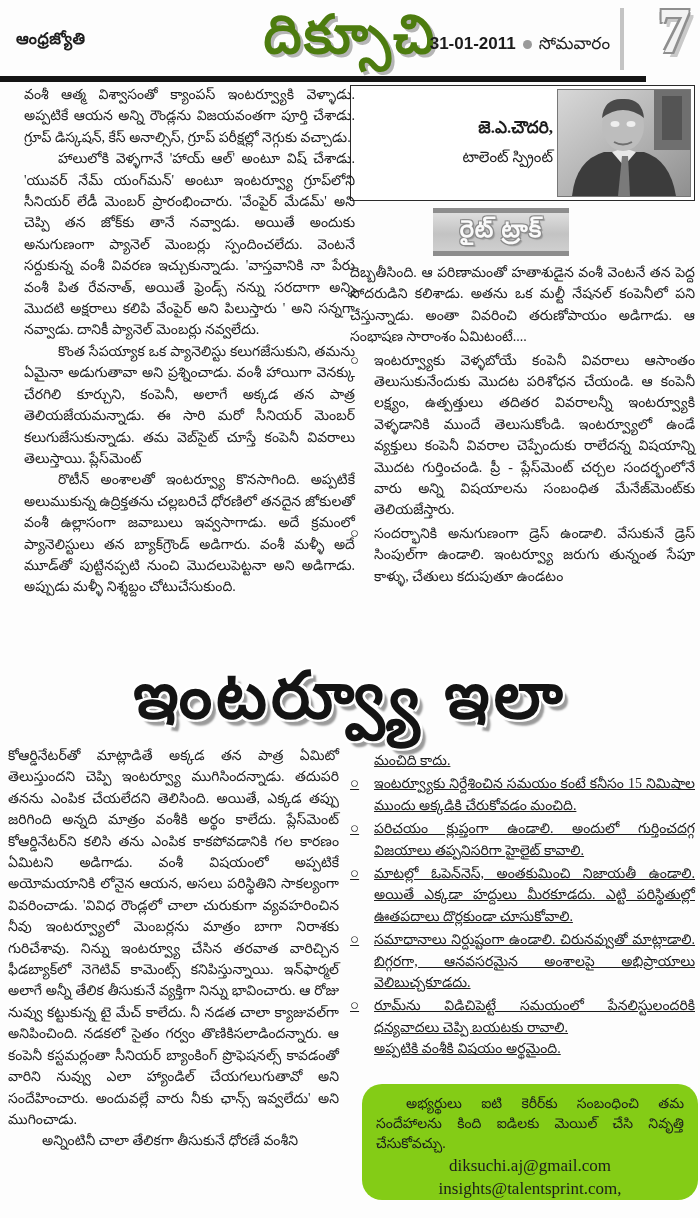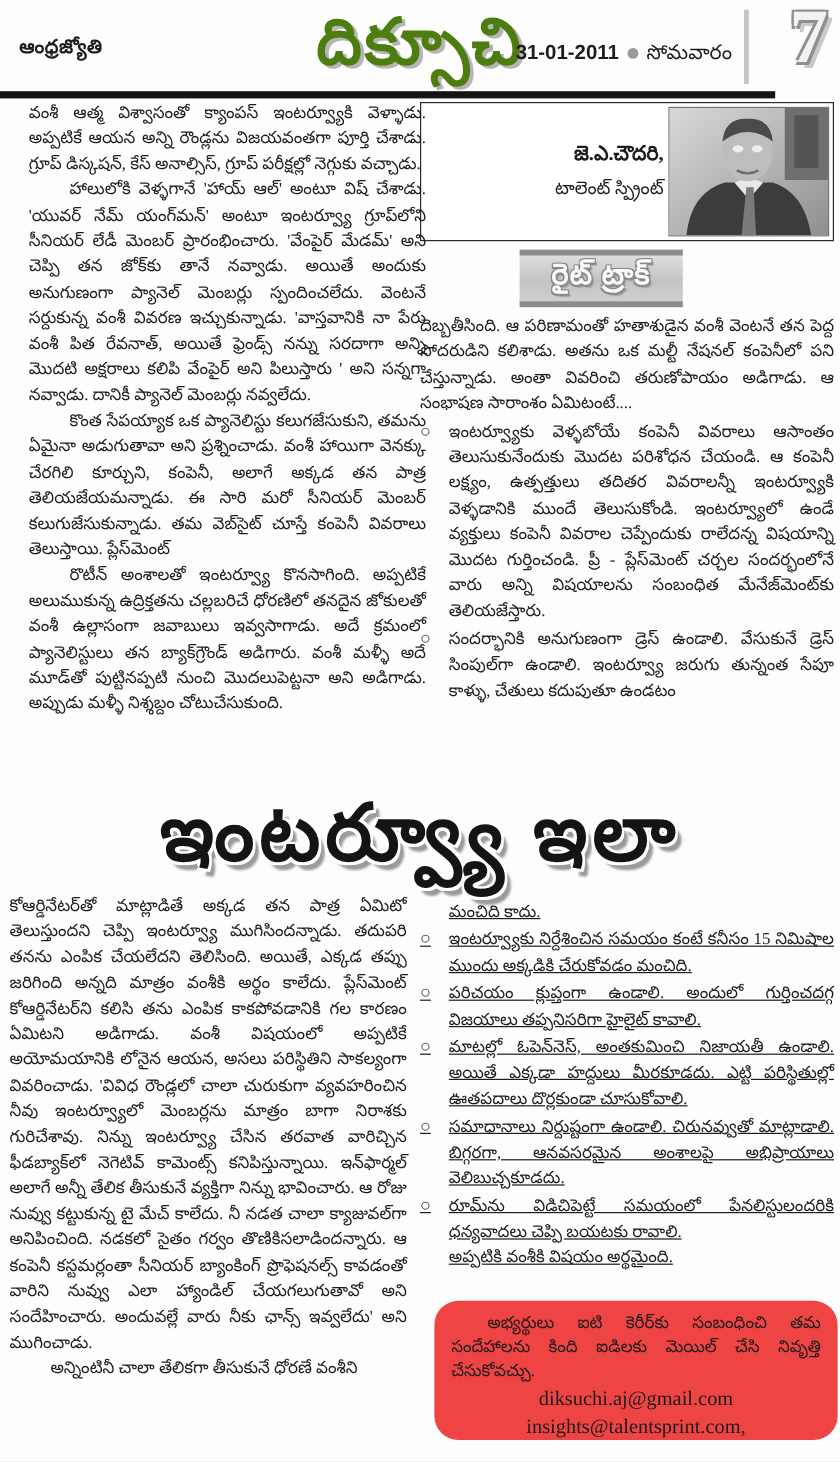--- a/index.html
+++ b/index.html
@@ -44,21 +44,21 @@
          background:linear-gradient(#dedede,#c3c3c3 55%,#cfcfcf);
          border-top:5px solid #8d8d8d;border-bottom:5px solid #8d8d8d;
          display:flex;align-items:center;justify-content:center;box-sizing:border-box;}
   .badge span{font-size:24px;font-weight:bold;color:#fafafa;letter-spacing:1px;
               text-shadow:-1px -1px 0 #8a8a8a,1px -1px 0 #8a8a8a,-1px 1px 0 #8a8a8a,1px 1px 0 #8a8a8a,2px 2px 1px #9c9c9c;}
   
   .headline{position:absolute;left:0;top:634px;width:100%;text-align:center;font-weight:bold;
             font-size:66px;line-height:100px;color:#141414;letter-spacing:4px;
             text-shadow:-2px -2px 0 #fff,2px -2px 0 #fff,-2px 2px 0 #fff,2px 2px 0 #fff,5px 6px 2px #9a9a9a;margin-top:12px;}
   
-  .contact-box{position:absolute;left:362px;top:1084px;width:336px;height:116px;background:#ef4444;
+  .contact-box{position:absolute;left:362px;top:1084px;width:336px;height:116px;background:#84cc16;
                border-radius:20px;box-sizing:border-box;padding:10px 14px;}
   .contact-box .note{font-size:14px;line-height:20px;text-align:justify;text-indent:30px;margin:0;}
   .contact-box .email{text-align:center;font-size:17px;line-height:23px;font-family:"Liberation Serif",serif;}
 </style>
 </head>
 <body>
 
 <div class="page">
 
   <div class="brand">ఆంధ్రజ్యోతి</div>

